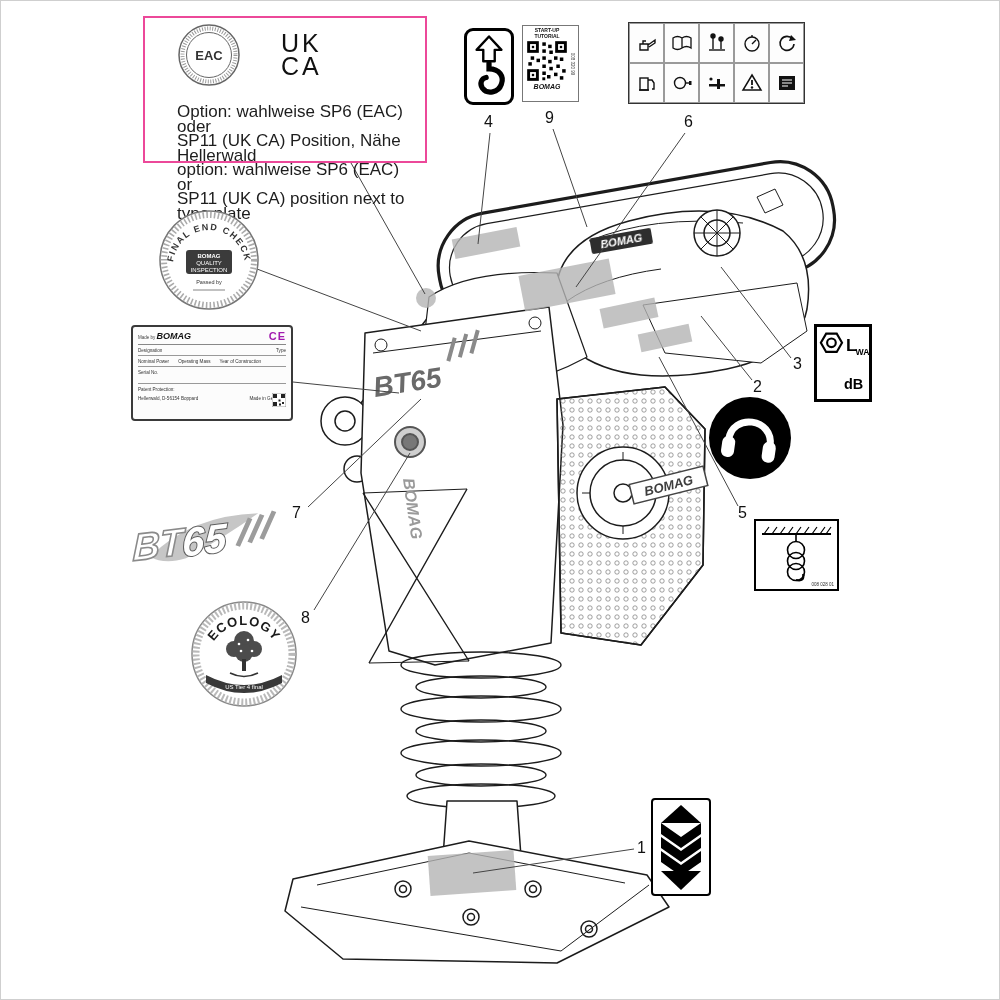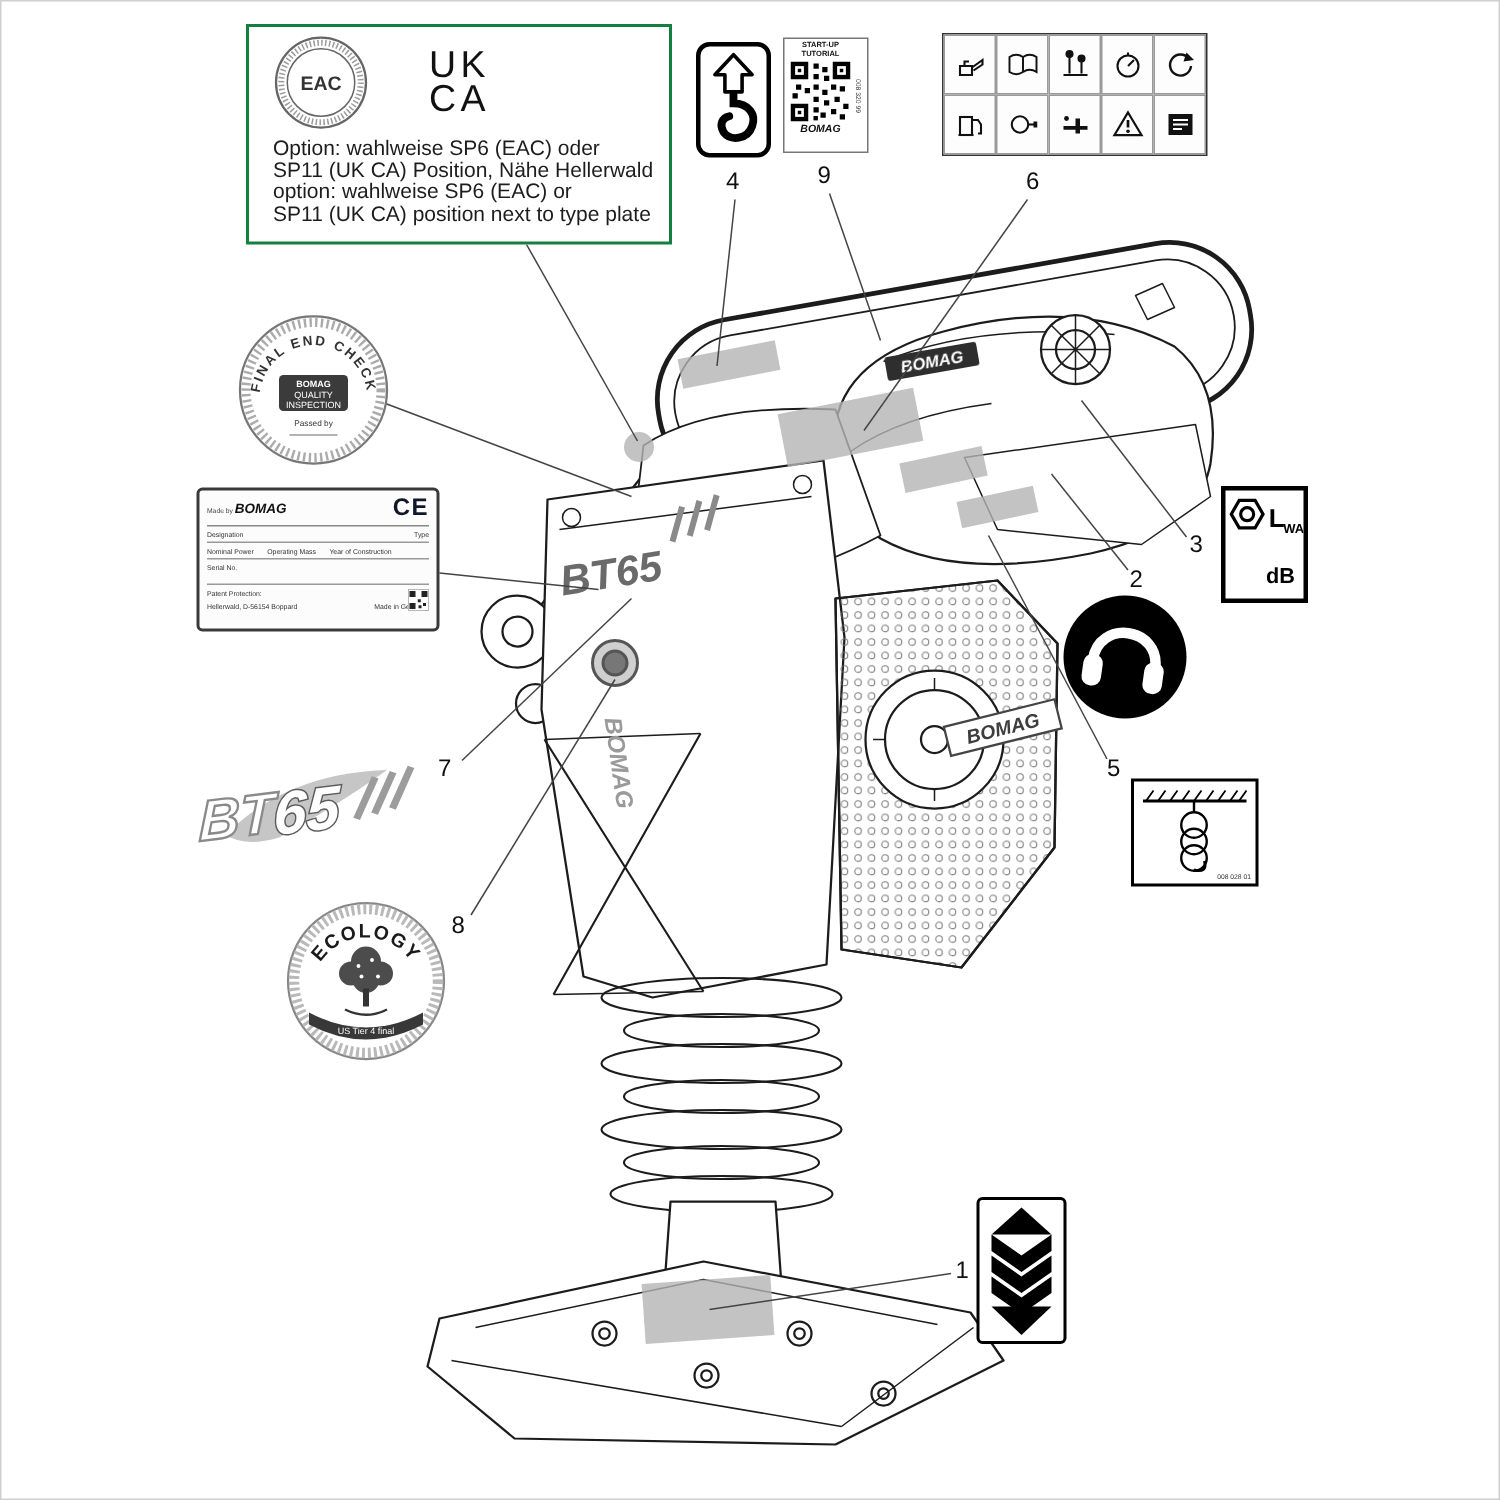--- a/index.html
+++ b/index.html
@@ -3,24 +3,24 @@
 <meta charset="utf-8">
 <style>
   html,body{margin:0;padding:0;background:#fff;}
   .canvas{position:relative;width:1000px;height:1000px;background:#fff;overflow:hidden;
           font-family:"Liberation Sans",sans-serif;border:1px solid #cfcfcf;box-sizing:border-box;}
   .layer{position:absolute;left:0;top:0;}
   .label{position:absolute;box-sizing:border-box;background:#fff;}
   .callout{position:absolute;font-size:16px;color:#111;font-weight:400;}
 
   
-  #option-label{left:163px;top:15px;width:284px;height:147px;border:2px solid #15803d;padding:4px 8px 4px 16px;}
+  #option-label{left:142px;top:15px;width:284px;height:147px;border:2px solid #ec4899;padding:4px 8px 4px 32px;}
   .opt-top{display:flex;align-items:center;gap:40px;height:66px;}
   .ukca{font-weight:normal;font-size:25px;line-height:23px;letter-spacing:3px;color:#111;}
-  .opt-lines{font-size:14px;line-height:14.5px;color:#1d1d1d;margin-top:3px;}
+  .opt-lines{font-size:17px;line-height:14.5px;color:#1d1d1d;margin-top:17px;}
 
   
   #hook-label{left:463px;top:27px;width:50px;height:77px;border:3px solid #000;border-radius:9px;
               display:flex;align-items:center;justify-content:center;}
 
   
   #qr-label{left:521px;top:24px;width:57px;height:77px;border:1px solid #777;padding:2px 9px 2px 2px;}
   .qr-title{font-size:5px;font-weight:bold;text-align:center;color:#111;line-height:5.5px;}
   .qr-brand{font-size:7px;font-weight:bold;font-style:italic;text-align:center;color:#111;margin-top:1px;}
   .qr-part{position:absolute;right:-6px;top:50%;transform:translateY(-50%) rotate(90deg);font-size:4.5px;color:#333;}
@@ -32,21 +32,21 @@
 
   
   #final-check-label{left:156px;top:207px;width:104px;height:104px;background:transparent;}
 
   
   #type-plate{left:130px;top:324px;width:162px;height:96px;border:2px solid #3a3a3a;border-radius:4px;
               background:#fcfcfc;padding:3px 5px;font-size:4.6px;color:#333;}
   .tp-head{display:flex;justify-content:space-between;align-items:center;border-bottom:0.6px solid #888;padding-bottom:2px;}
   .tp-madeby{font-size:4.5px;color:#444;}
   .tp-brand{font-size:9px;font-weight:bold;font-style:italic;color:#111;}
-  .tp-ce{font-size:16px;font-weight:bold;color:#0f172a;letter-spacing:1px;}
+  .tp-ce{font-size:11px;font-weight:bold;color:#a21caf;letter-spacing:1px;}
   .tp-row{display:flex;border-bottom:0.6px solid #999;padding:2.5px 0;gap:9px;}
   .tp-foot{display:flex;justify-content:space-between;padding-top:2px;}
   .tp-qr{position:absolute;right:5px;bottom:12px;}
 
   
   #bt65-decal{left:124px;top:503px;width:158px;height:68px;background:transparent;}
 
   
   #ecology-label{left:185px;top:596px;width:115px;height:112px;background:transparent;}
 

